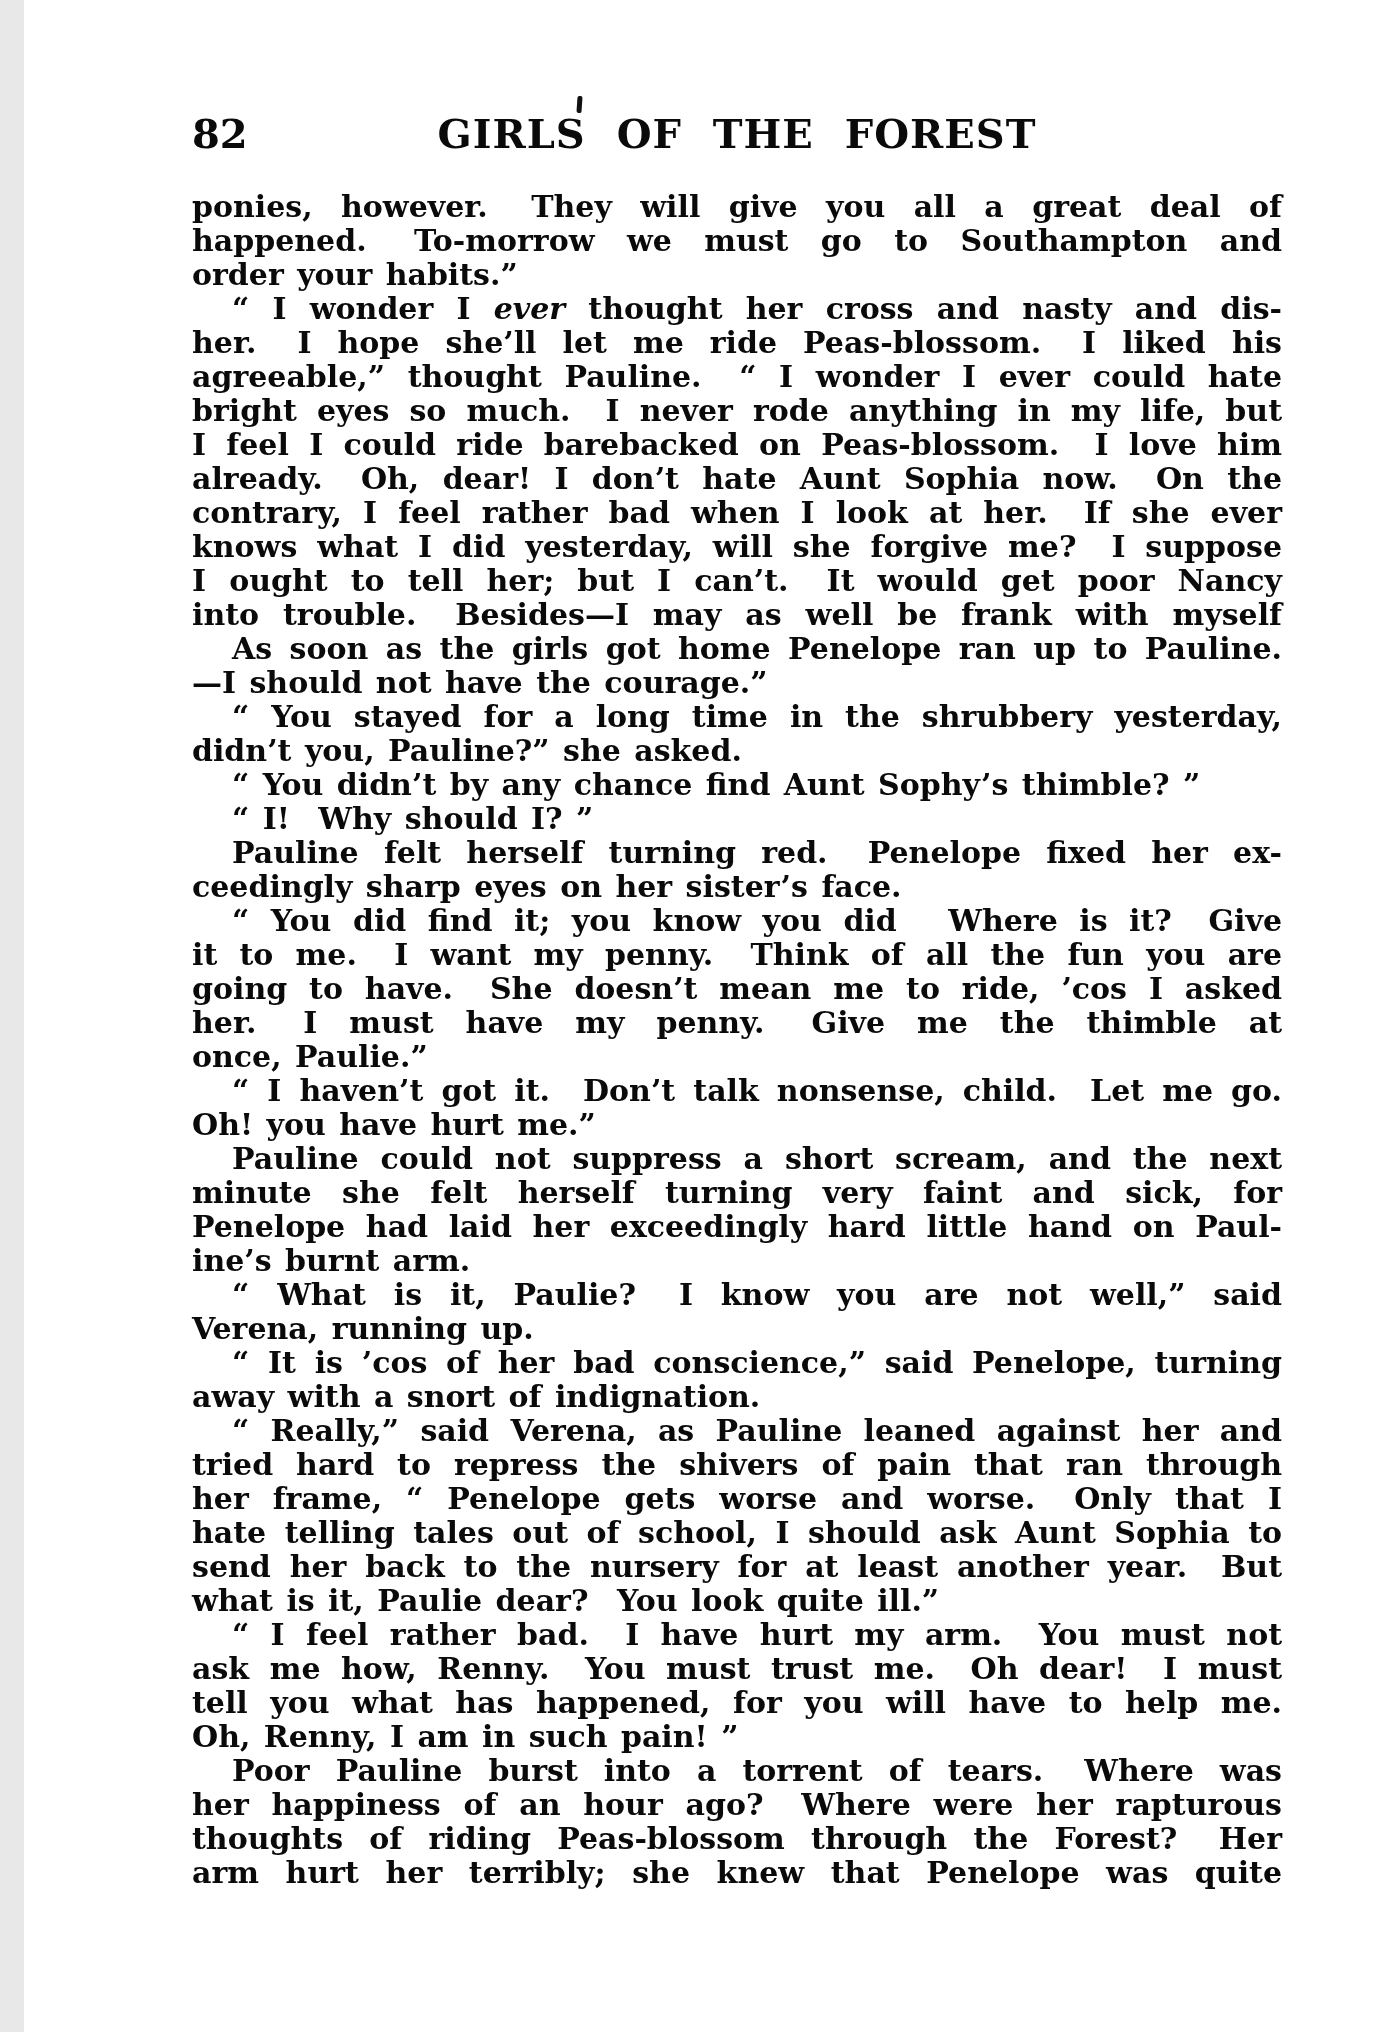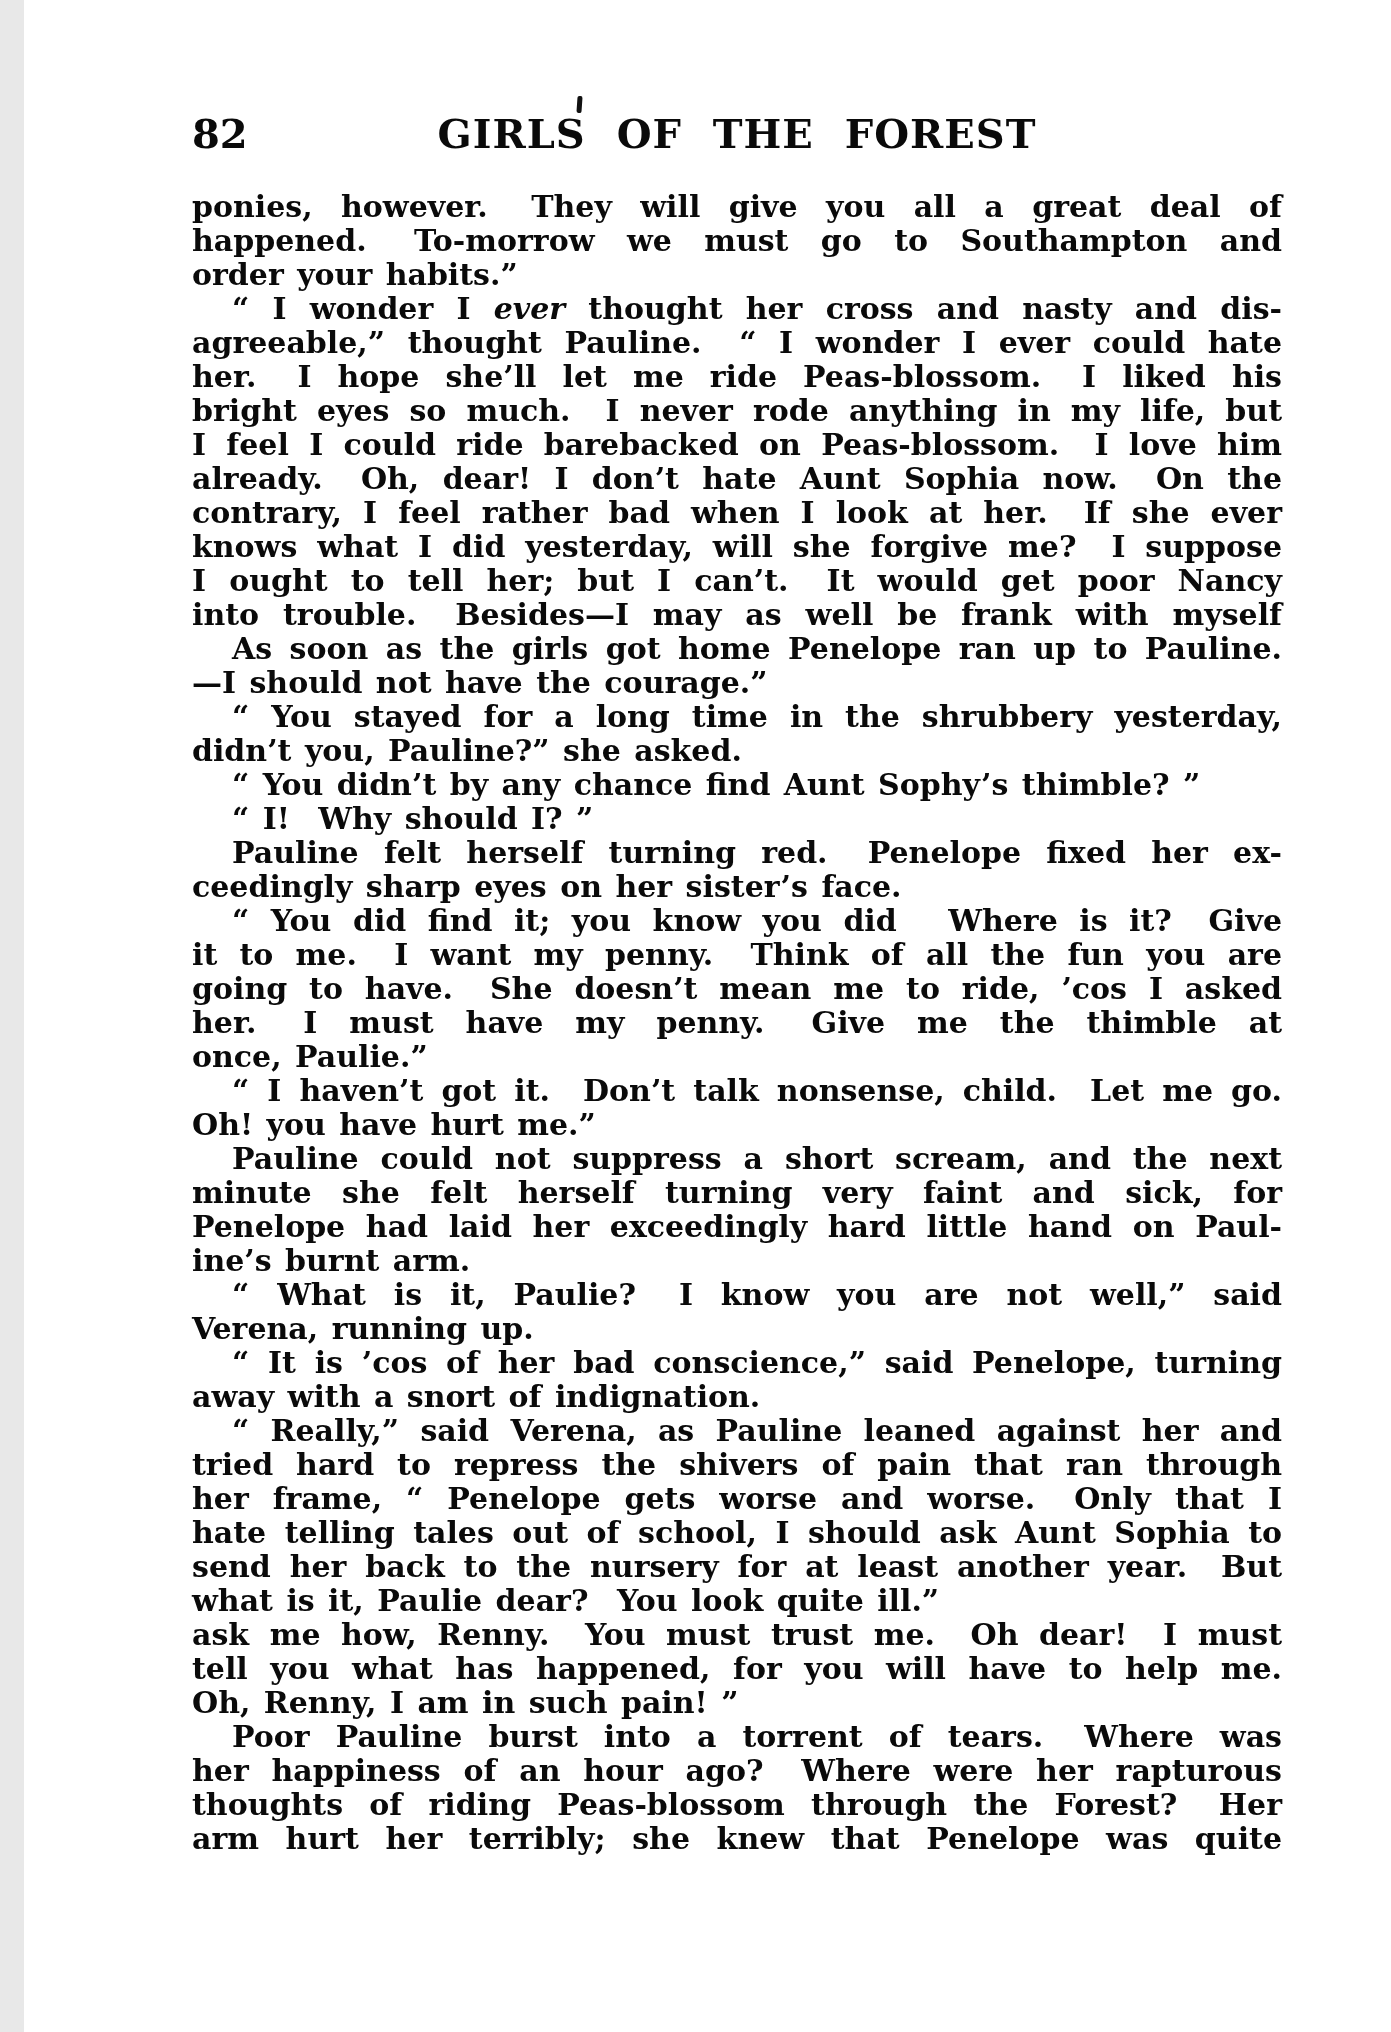--- a/index.html
+++ b/index.html
@@ -81,22 +81,22 @@
   <div class="header">
     <span class="page-number">82</span>
     <div class="running-title">GIRLS OF THE FOREST</div>
   </div>
 
   <div class="body-text">
       <div class="line">ponies, however.  They will give you all a great deal of</div>
       <div class="line">happened.  To-morrow we must go to Southampton and</div>
       <div class="line end">order your habits.”</div>
       <div class="line ind">“ I wonder I <em>ever</em> thought her cross and nasty and dis-</div>
+      <div class="line">her.  I hope she’ll let me ride Peas-blossom.  I liked his</div>
       <div class="line">agreeable,” thought Pauline.  “ I wonder I ever could hate</div>
-      <div class="line">her.  I hope she’ll let me ride Peas-blossom.  I liked his</div>
       <div class="line">bright eyes so much.  I never rode anything in my life, but</div>
       <div class="line">I feel I could ride barebacked on Peas-blossom.  I love him</div>
       <div class="line">already.  Oh, dear! I don’t hate Aunt Sophia now.  On the</div>
       <div class="line">contrary, I feel rather bad when I look at her.  If she ever</div>
       <div class="line">knows what I did yesterday, will she forgive me?  I suppose</div>
       <div class="line">I ought to tell her; but I can’t.  It would get poor Nancy</div>
       <div class="line">into trouble.  Besides—I may as well be frank with myself</div>
       <div class="line ind">As soon as the girls got home Penelope ran up to Pauline.</div>
       <div class="line end">—I should not have the courage.”</div>
       <div class="line ind">“ You stayed for a long time in the shrubbery yesterday,</div>
@@ -119,20 +119,21 @@
       <div class="line ind">“ What is it, Paulie?  I know you are not well,” said</div>
       <div class="line end">Verena, running up.</div>
       <div class="line ind">“ It is ’cos of her bad conscience,” said Penelope, turning</div>
       <div class="line end">away with a snort of indignation.</div>
       <div class="line ind">“ Really,” said Verena, as Pauline leaned against her and</div>
       <div class="line">tried hard to repress the shivers of pain that ran through</div>
       <div class="line">her frame, “ Penelope gets worse and worse.  Only that I</div>
       <div class="line">hate telling tales out of school, I should ask Aunt Sophia to</div>
       <div class="line">send her back to the nursery for at least another year.  But</div>
       <div class="line end">what is it, Paulie dear?  You look quite ill.”</div>
+      <div class="line ind">“ I feel rather bad.  I have hurt my arm.  You must not</div>
       <div class="line">ask me how, Renny.  You must trust me.  Oh dear!  I must</div>
       <div class="line">tell you what has happened, for you will have to help me.</div>
       <div class="line end">Oh, Renny, I am in such pain! ”</div>
       <div class="line ind">Poor Pauline burst into a torrent of tears.  Where was</div>
       <div class="line">her happiness of an hour ago?  Where were her rapturous</div>
       <div class="line">thoughts of riding Peas-blossom through the Forest?  Her</div>
       <div class="line">arm hurt her terribly; she knew that Penelope was quite</div>
     </div>
 
 </div>

